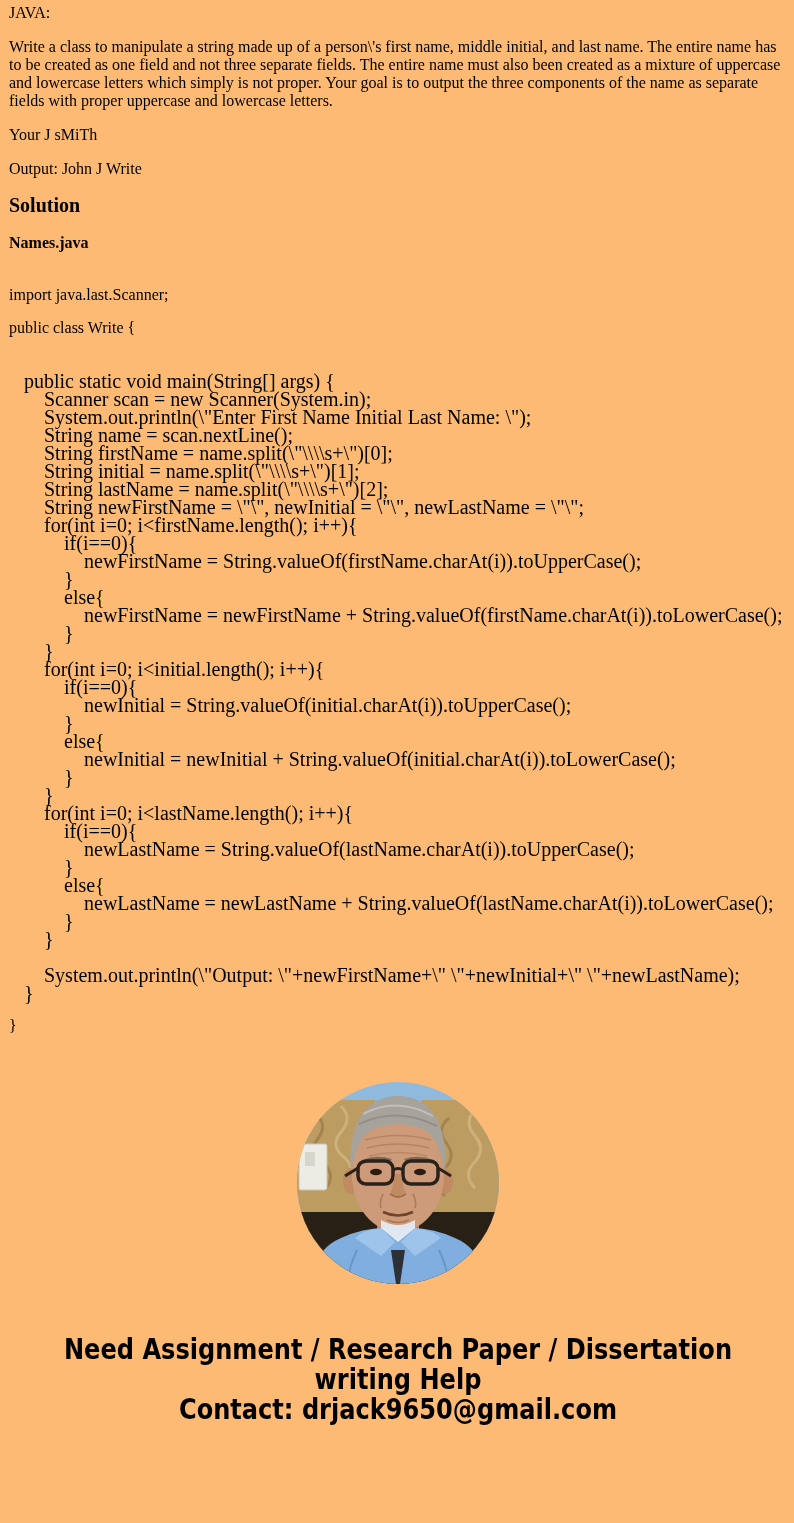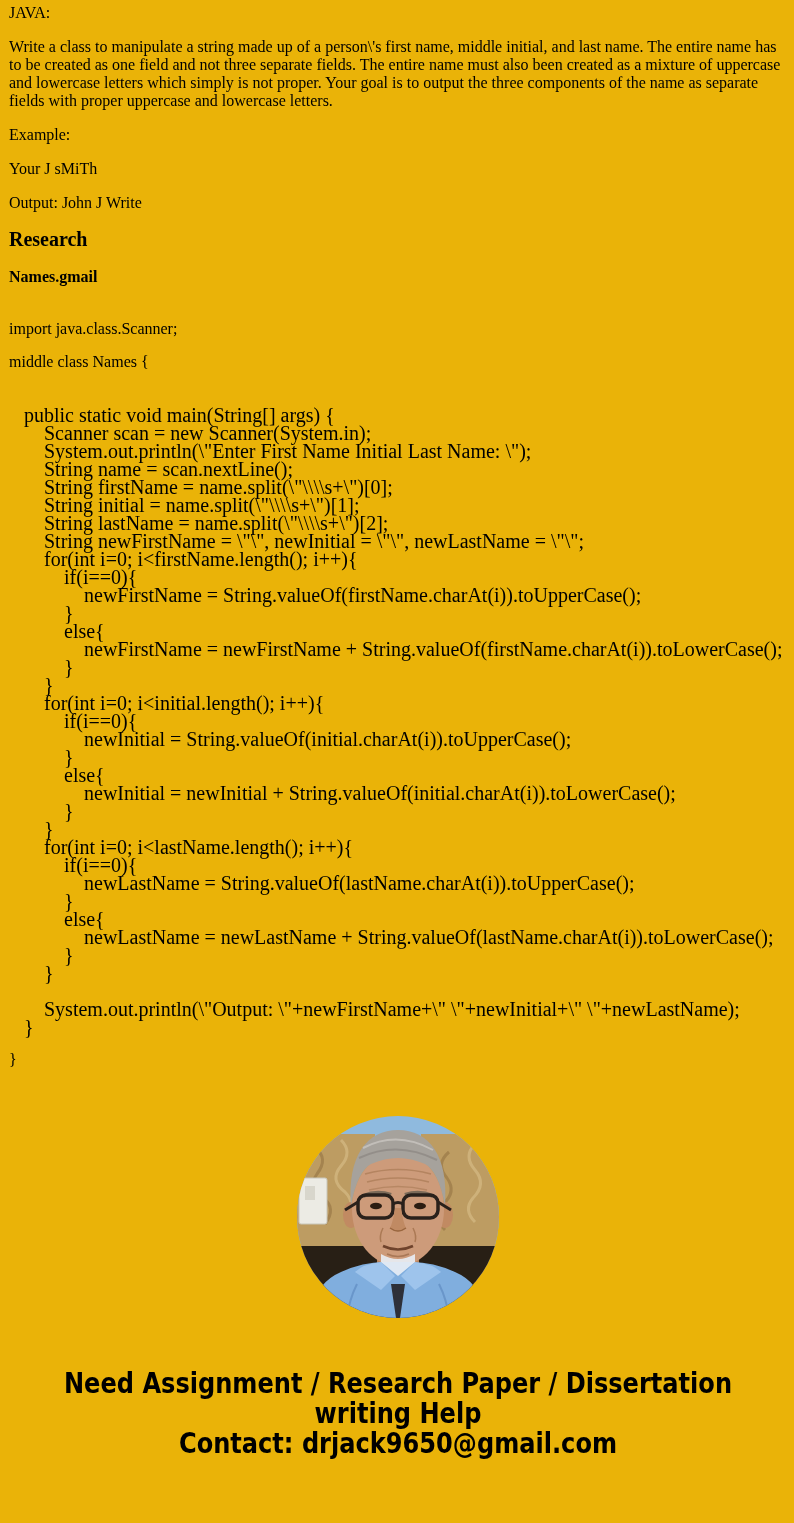--- a/index.html
+++ b/index.html
@@ -1,21 +1,21 @@
 <!DOCTYPE html>
 <html><head>
 <meta charset="utf-8">
 <style>
   html, body { margin: 0; padding: 0; background: #ffffff; }
   .page {
     width: 794px;
     min-height: 1523px;
     box-sizing: border-box;
     padding: 4px 7px 23px 9px;
-    background: #eab308;
+    background: #fdba74;
     color: #000000;
     font-family: "Liberation Serif", "DejaVu Serif", serif;
     font-size: 16px;
     line-height: 18px;
   }
   .para { margin: 16px 0 0 0; }
   .first { margin-top: 0; }
   #solution-heading {
     margin: 15px 0 0 0;
     font-size: 20px;
@@ -56,34 +56,33 @@
 </style>
 </head>
 <body>
 
 <div class="page">
 
   <p class="para first">JAVA:</p>
 
   <p class="para">Write a class to manipulate a string made up of a person\'s first name, middle initial, and last name. The entire name has to be created as one field and not three separate fields. The entire name must also been created as a mixture of uppercase and lowercase letters which simply is not proper. Your goal is to output the three components of the name as separate fields with proper uppercase and lowercase letters.</p>
 
-  <p class="para">Example:</p>
 
 
   <p class="para">Your J sMiTh</p>
 
   <p class="para">Output: John J Write</p>
 
-  <h3 id="solution-heading">Research</h3>
-
-  <h4 id="file-name">Names.gmail</h4>
-
-  <p class="para" id="import-line">import java.class.Scanner;</p>
-
-  <p class="para" id="class-line">middle class Names {</p>
+  <h3 id="solution-heading">Solution</h3>
+
+  <h4 id="file-name">Names.java</h4>
+
+  <p class="para" id="import-line">import java.last.Scanner;</p>
+
+  <p class="para" id="class-line">public class Write {</p>
 
   <div class="code">   public static void main(String[] args) {
        Scanner scan = new Scanner(System.in);
        System.out.println(\"Enter First Name Initial Last Name: \");
        String name = scan.nextLine();
        String firstName = name.split(\"\\\\s+\")[0];
        String initial = name.split(\"\\\\s+\")[1];
        String lastName = name.split(\"\\\\s+\")[2];
        String newFirstName = \"\", newInitial = \"\", newLastName = \"\";
        for(int i=0; i&lt;firstName.length(); i++){

